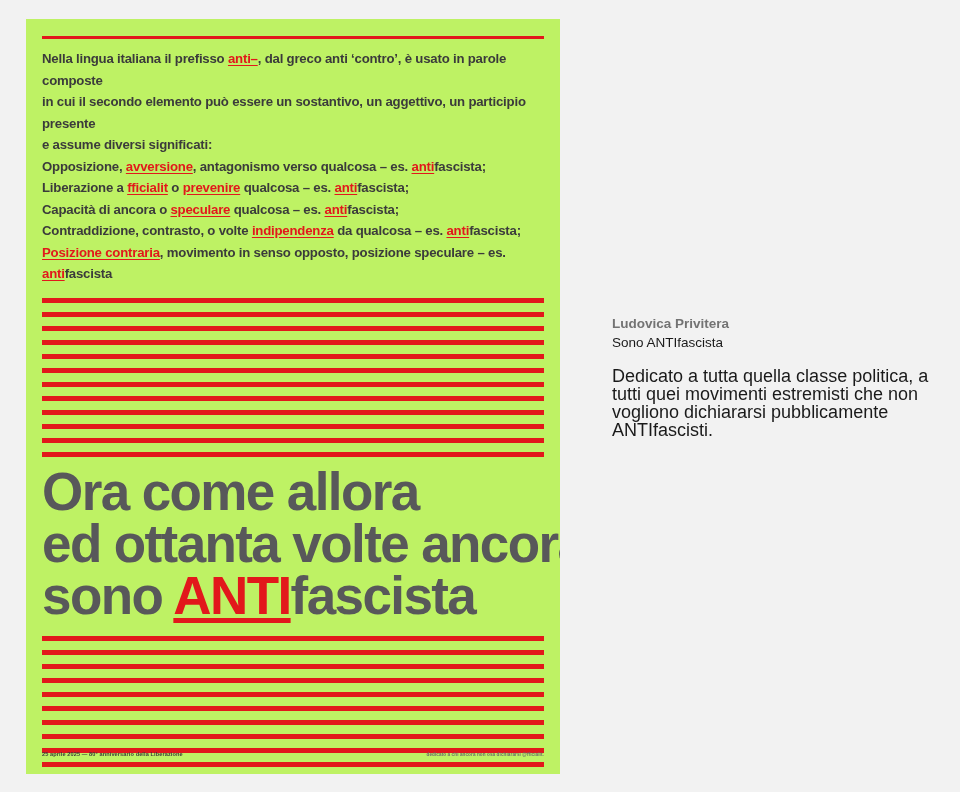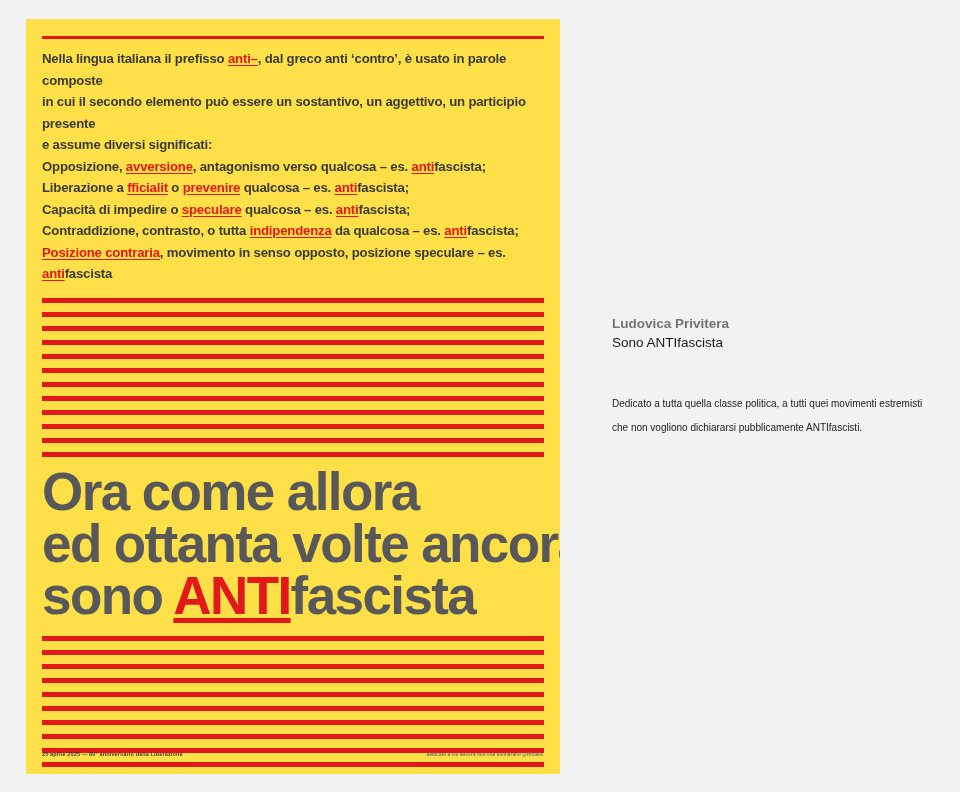--- a/index.html
+++ b/index.html
@@ -19,21 +19,21 @@
     height: 792px;
   }
 
   
   .poster {
     position: absolute;
     left: 26px;
     top: 19px;
     width: 534px;
     height: 755px;
-    background: #fde047;
+    background: #bef264;
     box-sizing: border-box;
     padding: 0;
     overflow: hidden;
   }
   .poster-inner {
     position: absolute;
     left: 16px;
     top: 17px;
     right: 16px;
     bottom: 10px;
@@ -132,45 +132,45 @@
     color: #737373;
     line-height: 19px;
   }
   .caption .work-title {
     font-size: 13.5px;
     font-weight: 400;
     color: #1a1a1a;
     line-height: 19px;
   }
   .caption .desc {
-    margin-top: 40px;
-    font-size: 10px;
+    margin-top: 15px;
+    font-size: 18px;
     font-weight: 400;
     color: #1a1a1a;
-    line-height: 24px;
+    line-height: 18px;
   }
 </style>
 </head>
 <body>
 
 <div class="page">
 
   <div class="poster">
     <div class="poster-inner">
 
       <div class="rule-top"></div>
 
       <div class="intro">
           <p><span>Nella lingua italiana il prefisso </span><span class="red-u">anti–</span><span>,  dal greco anti ‘contro’, è usato in parole composte</span></p>
           <p><span>in cui il secondo elemento può essere un sostantivo, un aggettivo, un participio presente</span></p>
           <p><span>e assume diversi significati:</span></p>
           <p><span>Opposizione, </span><span class="red-u">avversione</span><span>, antagonismo verso qualcosa – es. </span><span class="red-u">anti</span><span>fascista;</span></p>
           <p><span>Liberazione a </span><span class="red-u">fficialit</span><span> o </span><span class="red-u">prevenire</span><span> qualcosa – es. </span><span class="red-u">anti</span><span>fascista;</span></p>
-          <p><span>Capacità di impedire o </span><span class="red-u">speculare</span><span> qualcosa – es. </span><span class="red-u">anti</span><span>fascista;</span></p>
-          <p><span>Contraddizione, contrasto, o tutta </span><span class="red-u">indipendenza</span><span> da qualcosa – es. </span><span class="red-u">anti</span><span>fascista;</span></p>
+          <p><span>Capacità di ancora o </span><span class="red-u">speculare</span><span> qualcosa – es. </span><span class="red-u">anti</span><span>fascista;</span></p>
+          <p><span>Contraddizione, contrasto, o volte </span><span class="red-u">indipendenza</span><span> da qualcosa – es. </span><span class="red-u">anti</span><span>fascista;</span></p>
           <p><span class="red-u">Posizione contraria</span><span>, movimento in senso opposto, posizione speculare – es. </span><span class="red-u">anti</span><span>fascista</span></p>
         </div>
 
       <div class="stripes stripes-top">
           <div class="stripe"></div>
           <div class="stripe"></div>
           <div class="stripe"></div>
           <div class="stripe"></div>
           <div class="stripe"></div>
           <div class="stripe"></div>

